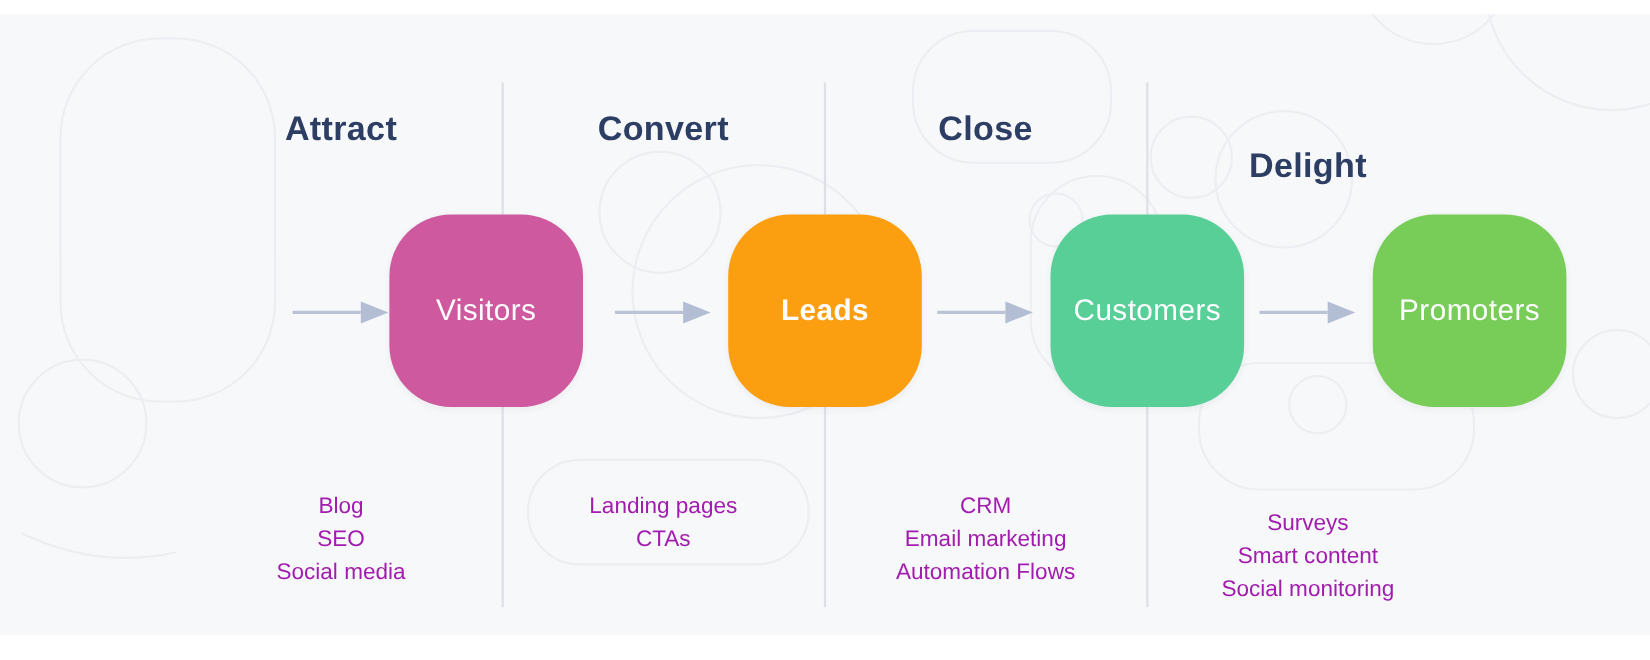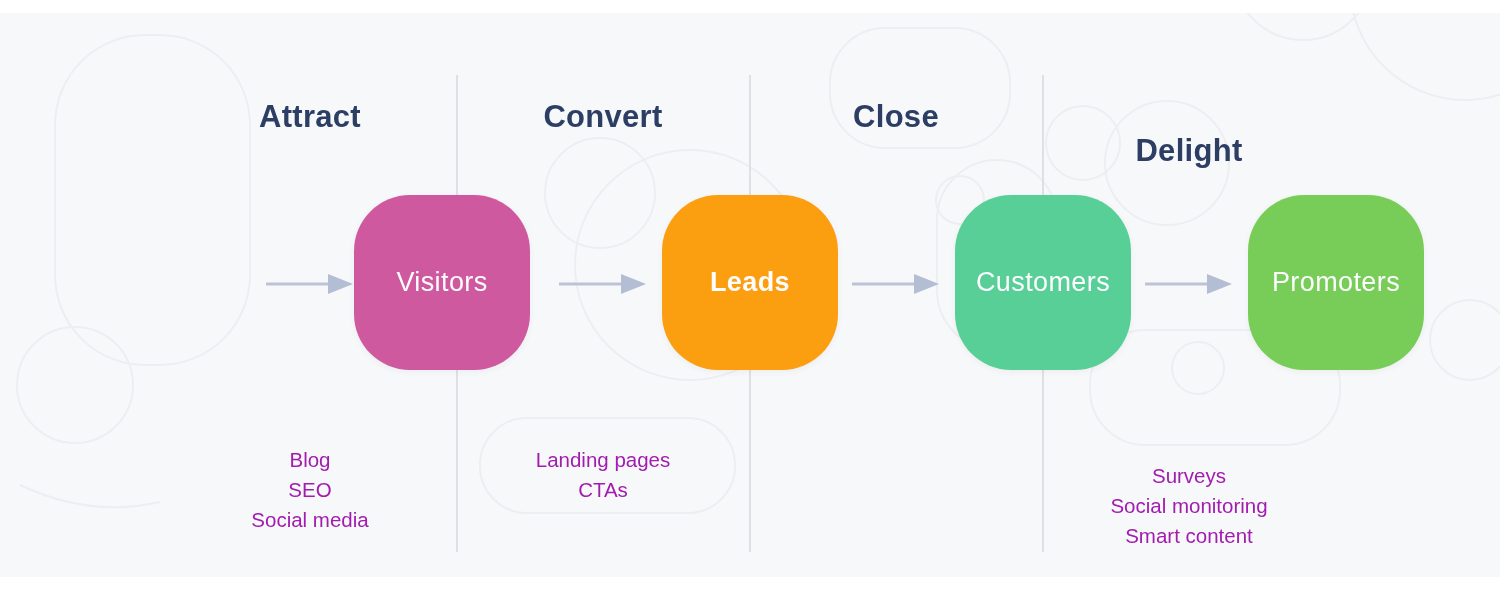--- a/index.html
+++ b/index.html
@@ -121,20 +121,25 @@
 
     <div class="tactics t0">
       <div>Blog</div>
       <div>SEO</div>
       <div>Social media</div>
     </div>
     <div class="tactics t1">
       <div>Landing pages</div>
       <div>CTAs</div>
     </div>
+    <div class="tactics t2">
+      <div>CRM</div>
+      <div>Email marketing</div>
+      <div>Automation Flows</div>
+    </div>
     <div class="tactics t3">
       <div>Surveys</div>
+      <div>Smart content</div>
       <div>Social monitoring</div>
-      <div>Smart content</div>
     </div>
 
   </div>
 </div>
 
 </body></html>

